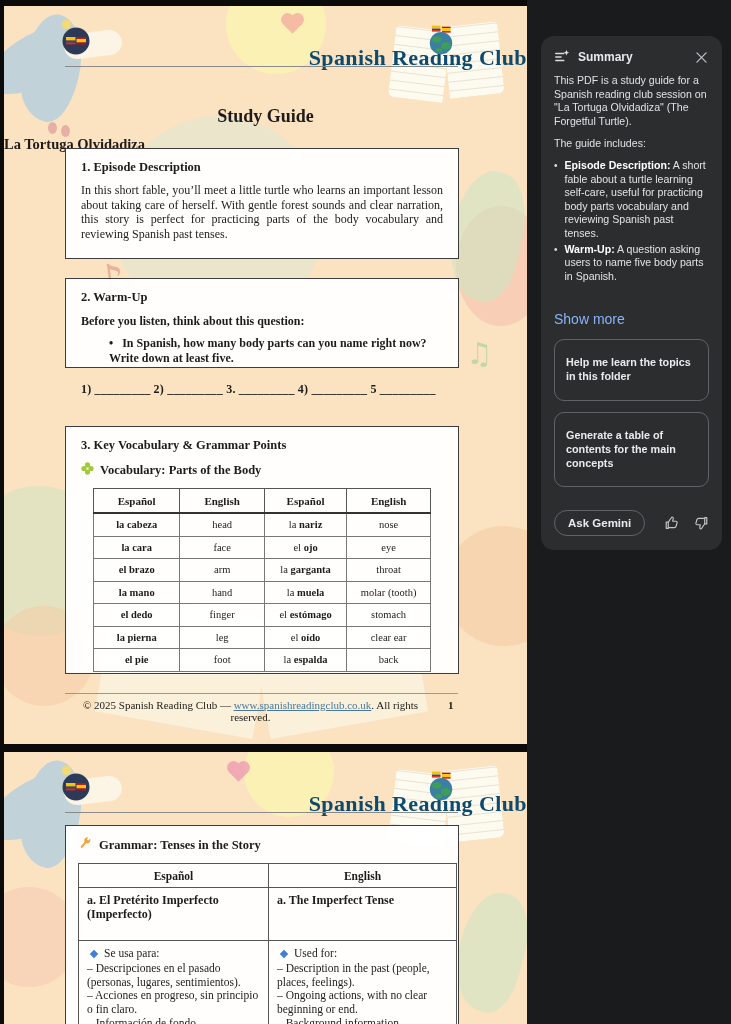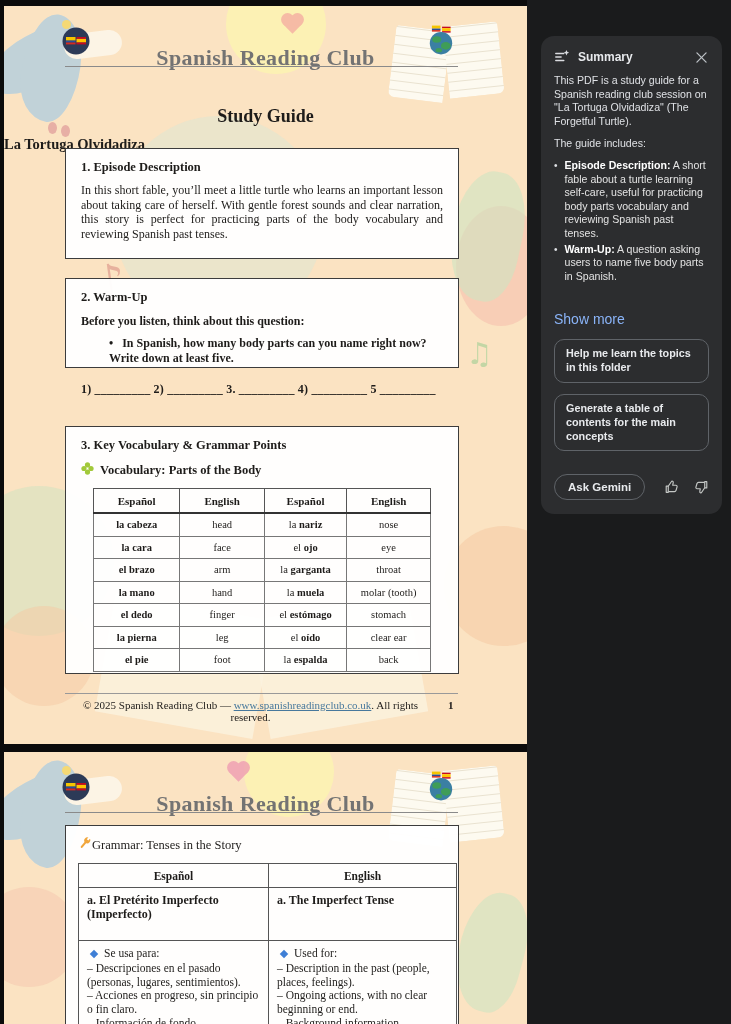--- a/index.html
+++ b/index.html
@@ -28,22 +28,22 @@
     background-image:repeating-linear-gradient(#e9e2d0 0 1px,transparent 1px 9px);
     background-position:0 10px;}
   .open-book-b{position:absolute;width:160px;height:120px;background:#fbf3de;opacity:.8;}
   .heart{position:absolute;width:13px;height:13px;transform:rotate(45deg);}
   .heart:before,.heart:after{content:"";position:absolute;width:13px;height:13px;border-radius:50%;background:inherit;}
   .heart:before{left:-7px;top:0;}
   .heart:after{left:0;top:-7px;}
   .music-note{font-family:"DejaVu Sans",sans-serif;position:absolute;}
   
   .pg-header-title{
-    position:absolute;left:0;right:0;top:24px;text-align:center;
-    font-size:22px;font-weight:700;color:#737373;letter-spacing:.4px;
+    position:absolute;left:0;right:0;top:24px;text-align:right;
+    font-size:22px;font-weight:700;color:#0c4a6e;letter-spacing:.4px;
   }
   .flag-badge{position:absolute;left:58px;top:21px;width:28px;height:28px;}
   .globe-badge{position:absolute;left:421px;top:18px;width:32px;height:32px;}
   .header-rule{position:absolute;left:61px;top:60px;width:393px;height:1px;background:#8a8a8a;}
   
   .doc-title{position:absolute;left:0;right:0;top:85px;text-align:center;font-size:18px;font-weight:700;}
   .doc-subtitle{position:absolute;left:0;right:0;top:115px;text-align:left;font-size:14.5px;font-weight:700;}
   
   .wbox{position:absolute;left:61px;width:394px;background:rgba(255,255,255,.96);
     border:1.4px solid #3c3c3c;box-sizing:border-box;padding:11px 15px;}
@@ -62,21 +62,21 @@
   .vocab-table{margin:9px auto 0;width:338px;font-size:10.5px;}
   .vocab-table th{border:1px solid #555;border-bottom:2px solid #333;font-size:11px;font-weight:700;height:21px;}
   .vocab-table td{border:1px solid #777;text-align:center;height:21.5px;padding:0 3px;}
   
   .footer-rule{position:absolute;left:61px;top:687px;width:393px;height:1px;background:#999;}
   .pg-footer{position:absolute;left:61px;top:693px;width:371px;text-align:center;font-size:11px;}
   .pg-footer a{color:#47789c;text-decoration:underline;cursor:pointer;}
   .page-num{position:absolute;left:444px;top:693px;font-size:11px;font-weight:700;}
   
   .gbox{top:73px;height:420px;padding:10px 12px;}
-  .gram-heading{display:flex;align-items:center;font-size:12.5px;font-weight:400;}
+  .gram-heading{display:flex;align-items:center;gap:7px;font-size:12.5px;font-weight:700;}
   .gram-table{margin:9px auto 0;width:372px;font-size:11.5px;table-layout:fixed;}
   .gram-table th{border:1px solid #555;font-size:11.5px;font-weight:700;height:21px;}
   .gram-table td{border:1px solid #555;vertical-align:top;padding:6px 8px;line-height:13.8px;}
   .gram-table .rowa td{font-weight:700;font-size:12px;height:40px;}
   .dash-line{margin:0;}
   .lead-line{display:flex;align-items:center;gap:7px;margin-bottom:1px;}
   .diamond{width:6px;height:6px;background:#3f7fd6;transform:rotate(45deg);flex:0 0 auto;margin-left:4px;}
   
   .panel{
     position:absolute;left:541px;top:36px;width:181px;box-sizing:border-box;
@@ -85,21 +85,21 @@
   }
   .panel-header{display:flex;align-items:center;gap:8px;}
   .panel-title{font-size:12px;font-weight:700;color:#e8eaed;flex:1;}
   .close-btn{width:16px;height:16px;display:flex;align-items:center;justify-content:center;cursor:pointer;}
   .panel-p{margin:9px 0 0;font-size:10.6px;line-height:13.6px;color:#dfe1e5;}
   .panel-ul{margin:8px 0 0;padding:0;list-style:none;}
   .panel-li{display:flex;gap:7px;font-size:10.6px;line-height:13.6px;margin-top:2px;}
   .panel-li:before{content:"•";color:#dfe1e5;font-size:10px;line-height:13.6px;}
   .panel-li b{font-weight:700;color:#fff;}
   .show-more{margin-top:28px;font-size:14px;font-weight:400;color:#8ab4f8;cursor:pointer;display:inline-block;}
-  .chip{margin-top:11px;border:1px solid #5f6368;border-radius:10px;padding:7px 11px;
+  .chip{margin-top:11px;border:1px solid #5f6368;border-radius:10px;padding:16px 11px;
     font-size:10.8px;font-weight:700;line-height:13.8px;color:#e8eaed;cursor:pointer;}
   .panel-footer{margin-top:23px;display:flex;align-items:center;}
   .ask-btn{border:1px solid #5f6368;border-radius:16px;padding:6px 13px;font-size:11.5px;
     font-weight:700;color:#e8eaed;cursor:pointer;}
   .thumbs{margin-left:auto;display:flex;gap:13px;align-items:center;}
   .thumb{cursor:pointer;display:flex;}
 </style>
 </head>
 <body>
 

